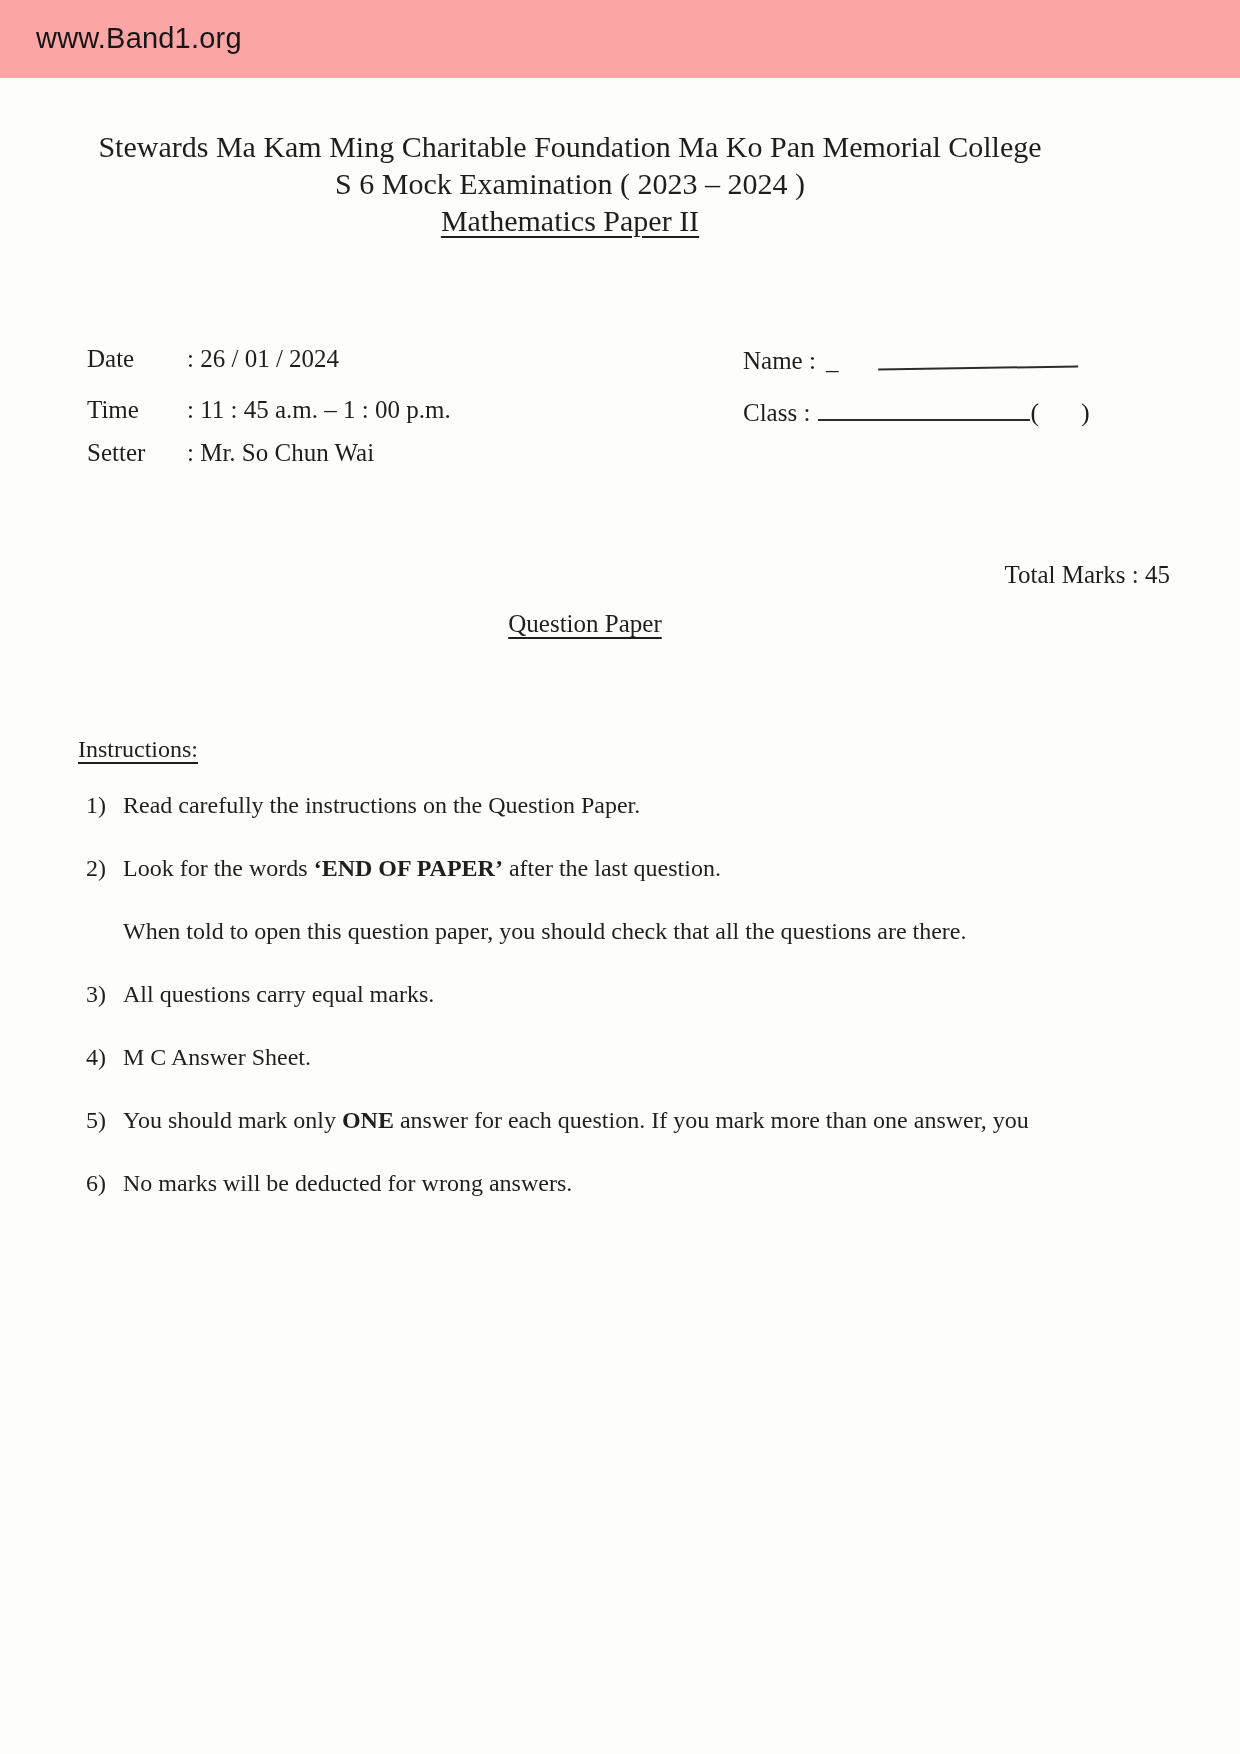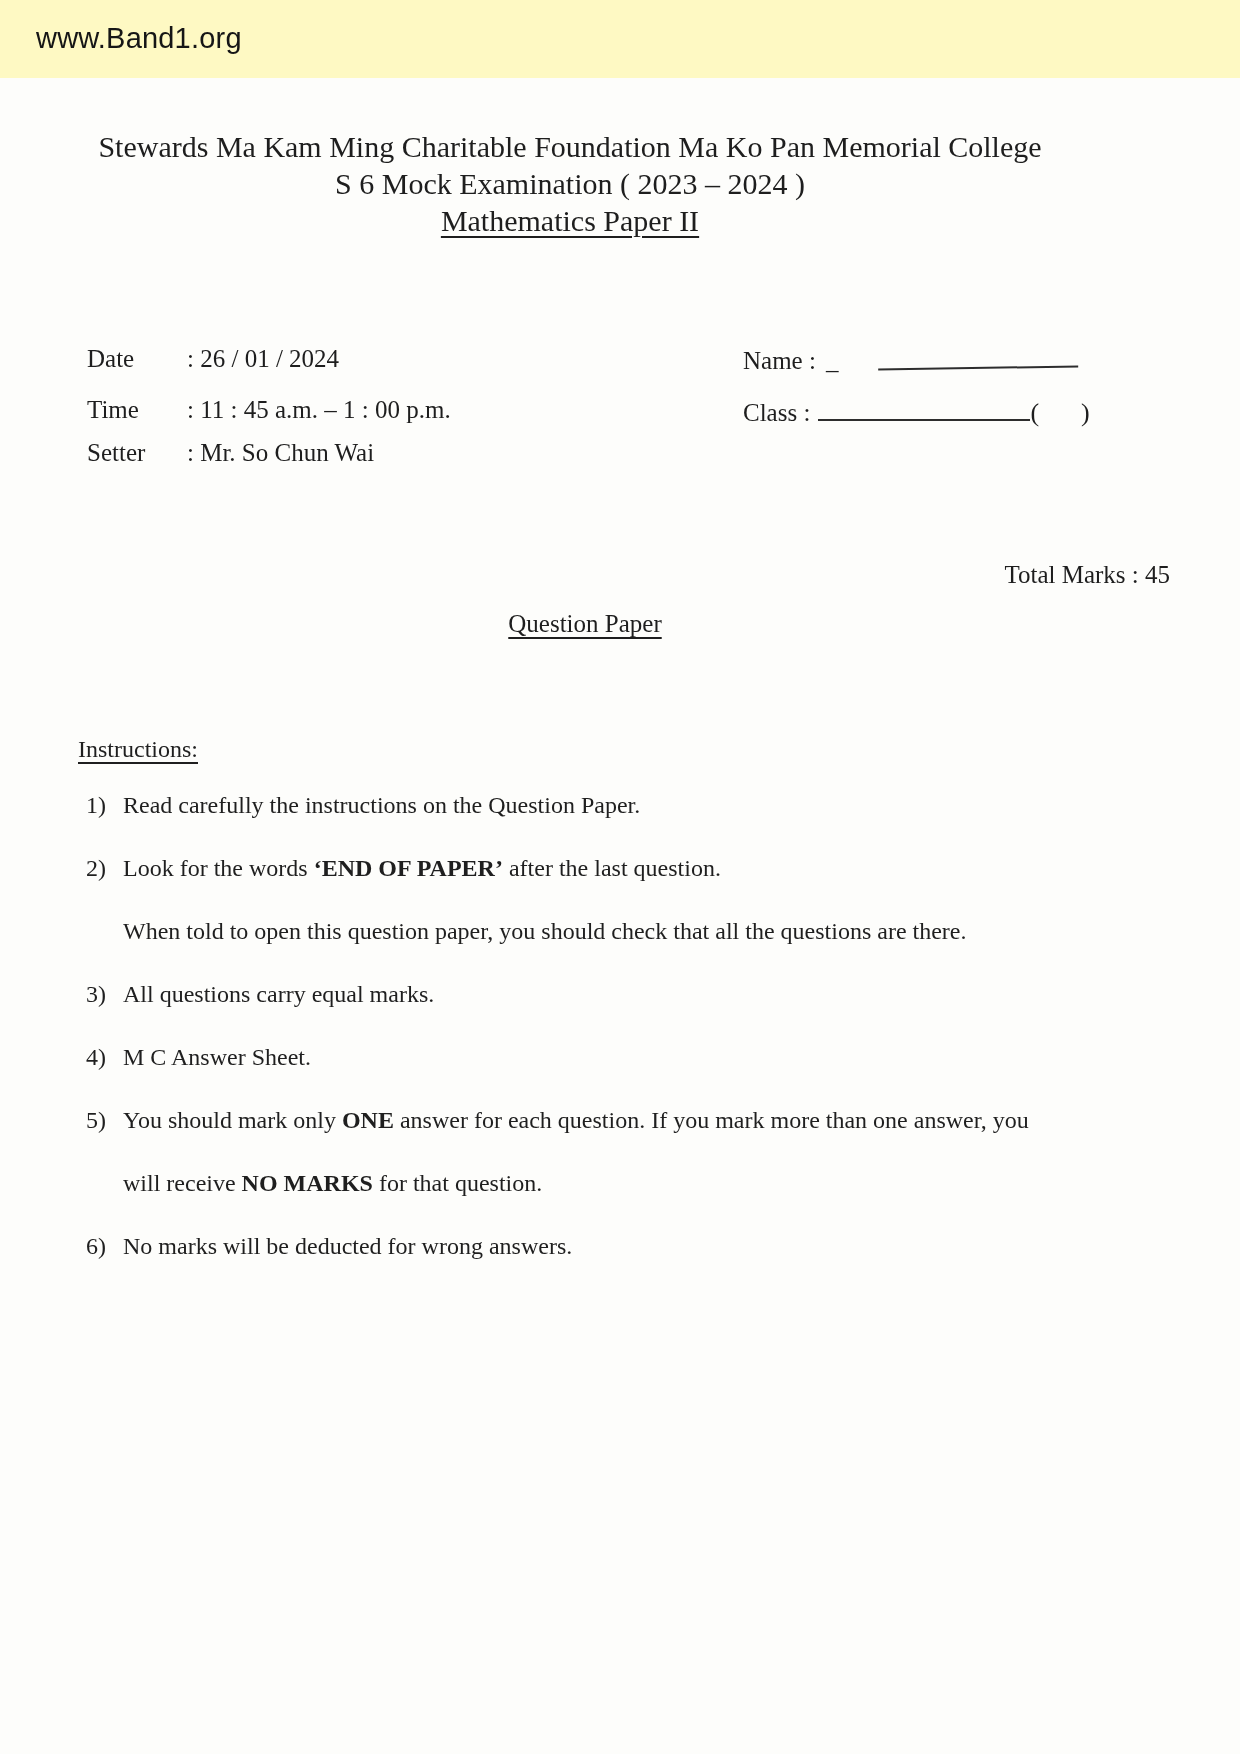--- a/index.html
+++ b/index.html
@@ -6,21 +6,21 @@
   body {
     width: 1240px; height: 1754px;
     background: #fdfdfb;
     position: relative;
     font-family: "Liberation Serif", serif;
     color: #222;
     overflow: hidden;
   }
   .top-band {
     position: absolute; top: 0; left: 0; right: 0; height: 78px;
-    background: #fef9c3;
+    background: #fca5a5;
   }
   .watermark {
     position: absolute; left: 36px; top: 22px;
     font-family: "Liberation Sans", sans-serif;
     font-size: 29px; font-weight: 400; color: #161616;
     letter-spacing: 0.2px;
   }
   .title-block {
     position: absolute; left: 0; right: 100px; top: 128px;
     text-align: center;
@@ -148,21 +148,20 @@
         <div class="inst-item">
           <span class="inst-num">4)</span>
           <div class="inst-body">
             <div class="inst-line"><span>M C Answer Sheet.</span></div>
           </div>
         </div>
         <div class="inst-item">
           <span class="inst-num">5)</span>
           <div class="inst-body">
             <div class="inst-line"><span>You should mark only </span><span class="b">ONE</span><span> answer for each question. If you mark more than one answer, you</span></div>
-            <div class="inst-line"><span>will receive </span><span class="b">NO MARKS</span><span> for that question.</span></div>
           </div>
         </div>
         <div class="inst-item">
           <span class="inst-num">6)</span>
           <div class="inst-body">
             <div class="inst-line"><span>No marks will be deducted for wrong answers.</span></div>
           </div>
         </div>
       </div>
   </div>

